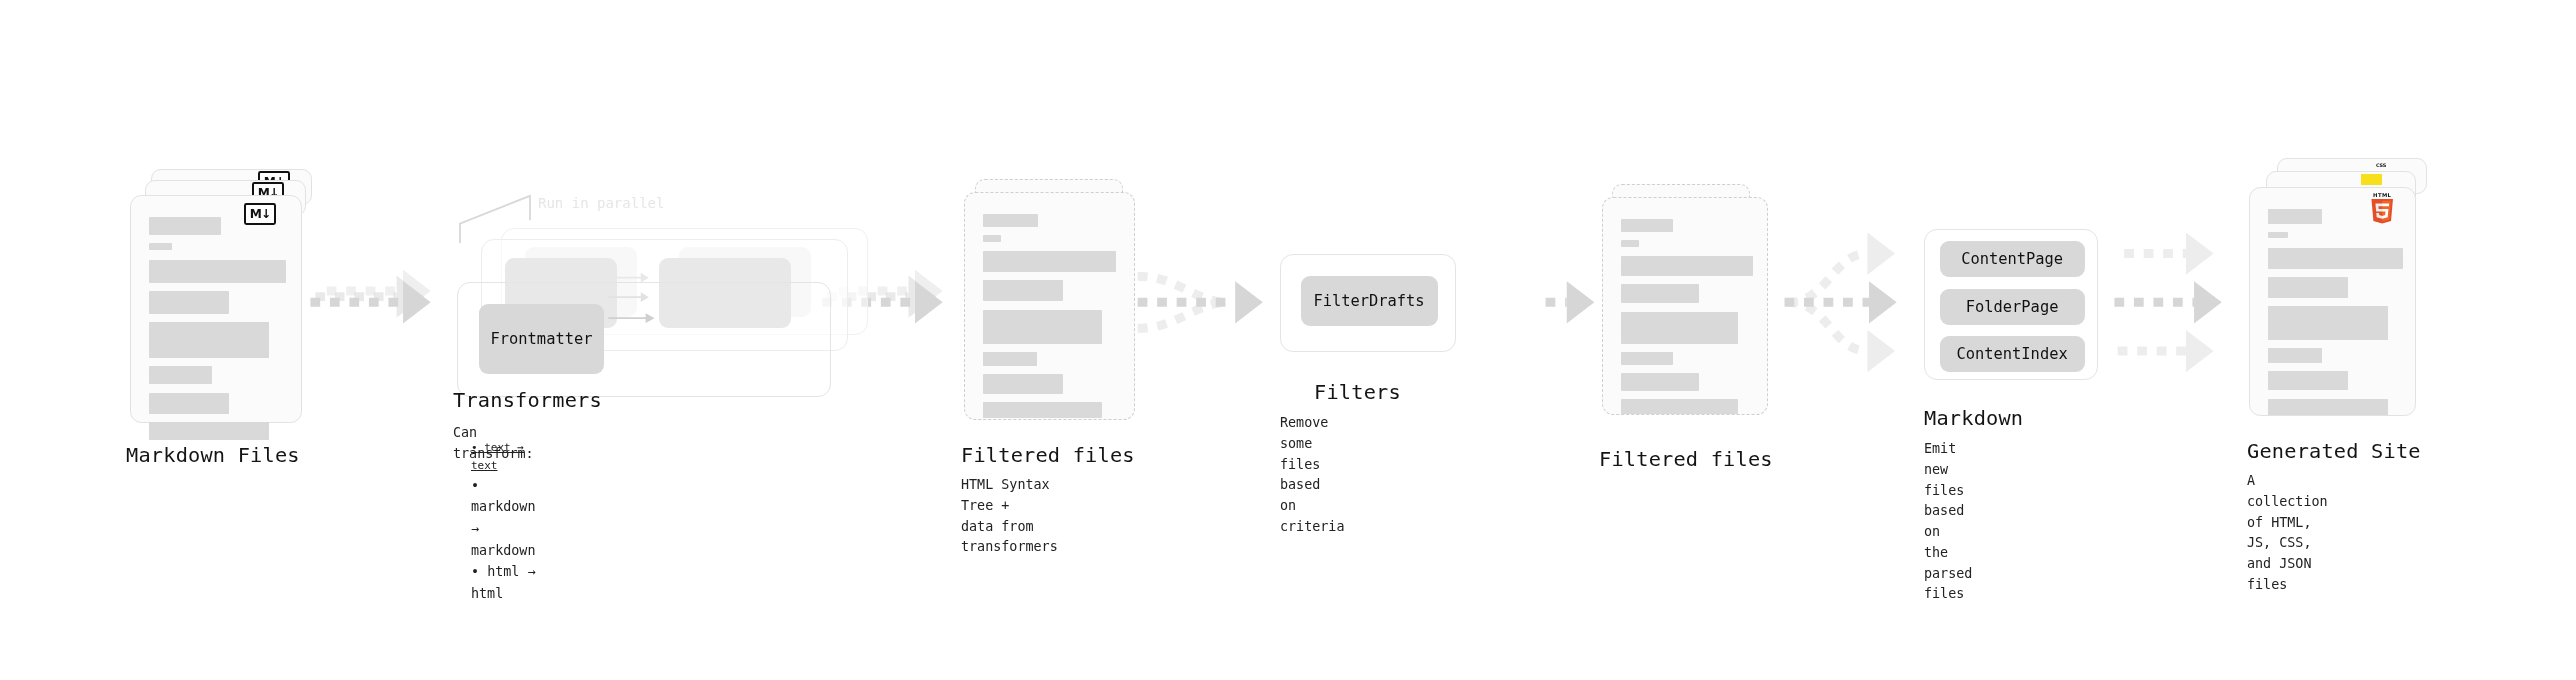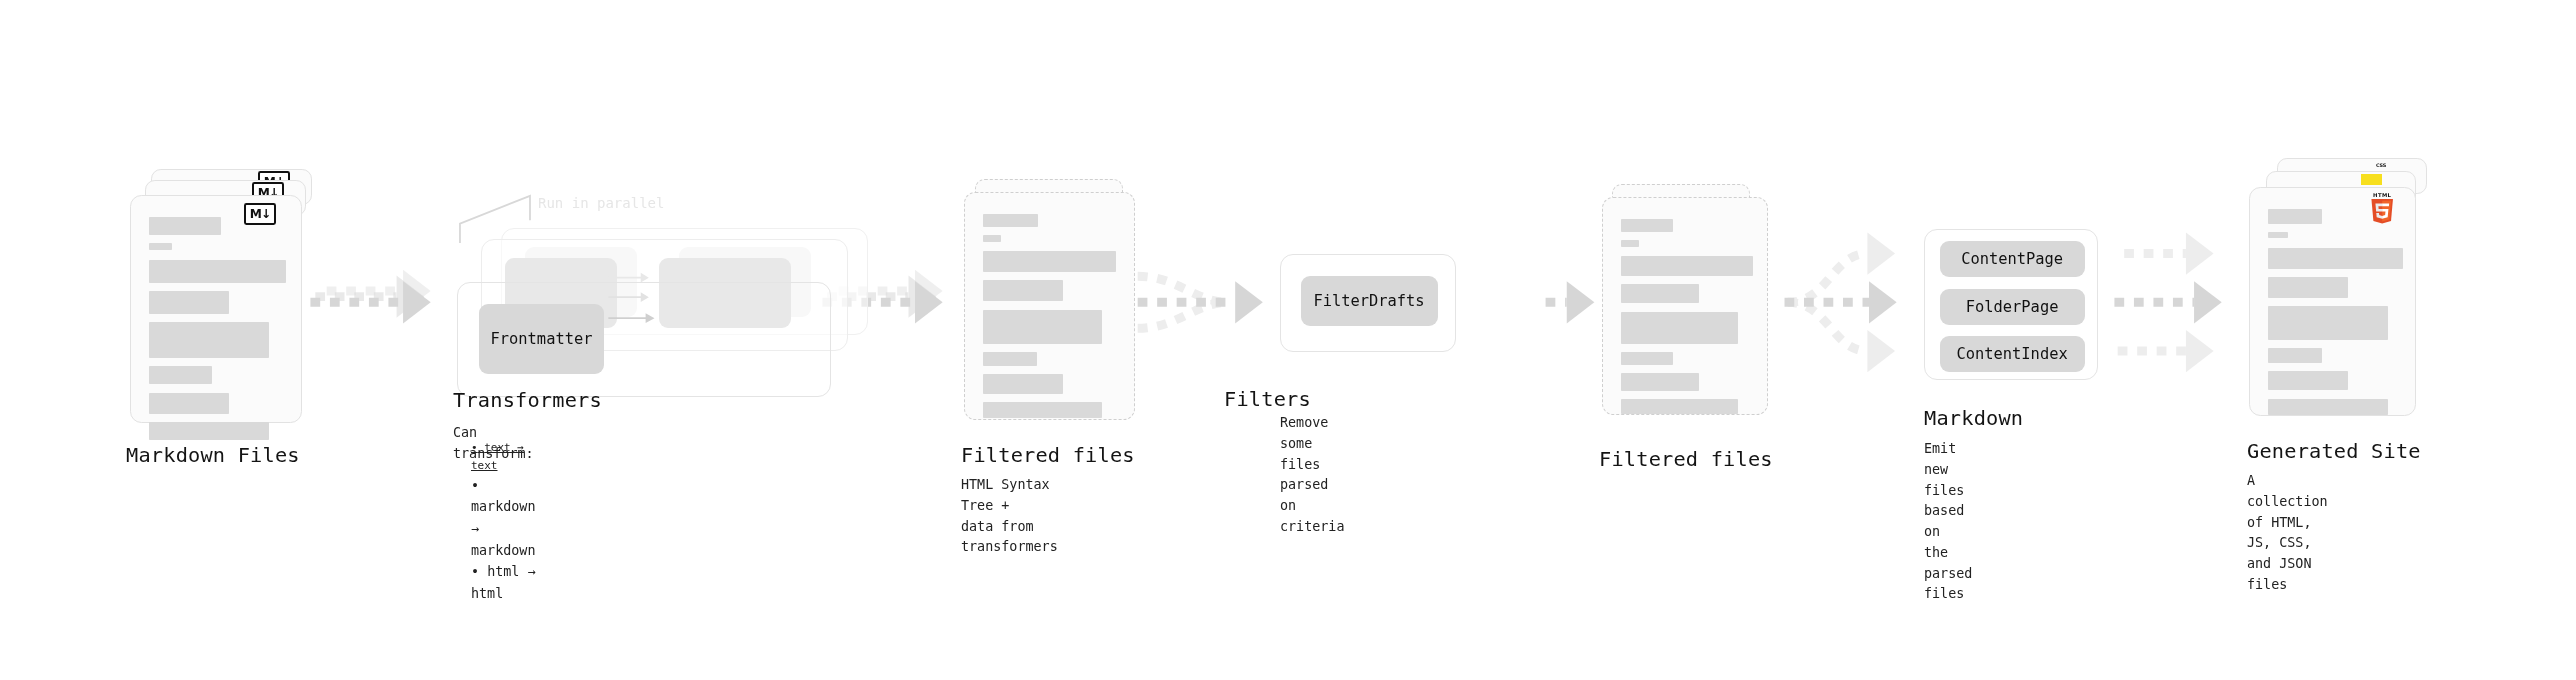--- a/index.html
+++ b/index.html
@@ -269,22 +269,22 @@
   <div class="subtitle" style="position:absolute;left:961px;top:475px;">HTML Syntax Tree +
 data from transformers</div>
 </div>
 
 <div class="stage" style="left:0;top:0;">
   <div class="group" style="left:1280px;top:254px;width:176px;height:98px;background:#ffffff;">
     <div class="chip" style="left:19.5px;top:21px;width:137px;height:50px;align-items:center;">
       <span>FilterDrafts</span>
     </div>
   </div>
-  <div class="title" style="position:absolute;left:1224px;top:380px;margin-top:7px;">Filters</div>
-  <div class="subtitle" style="position:absolute;left:1280px;top:413px;">Remove some files parsed
+  <div class="title" style="position:absolute;left:1314px;top:380px;">Filters</div>
+  <div class="subtitle" style="position:absolute;left:1280px;top:413px;">Remove some files based
 on criteria</div>
 </div>
 
 <div class="stage" style="left:0;top:0;">
   <div class="doc dashed" style="left:1612px;top:184px;width:138px;height:34px;border-radius:9.8px;"></div>
   <div class="doc dashed" style="left:1602px;top:197px;width:166px;height:218px;">
     <div class="bars">
       <div class="bar" style="width:52px;height:13px;"></div>
       <div class="bar" style="width:18px;height:6.5px;margin-bottom:9.8px;"></div>
       <div class="bar" style="width:132px;height:19.5px;"></div>

